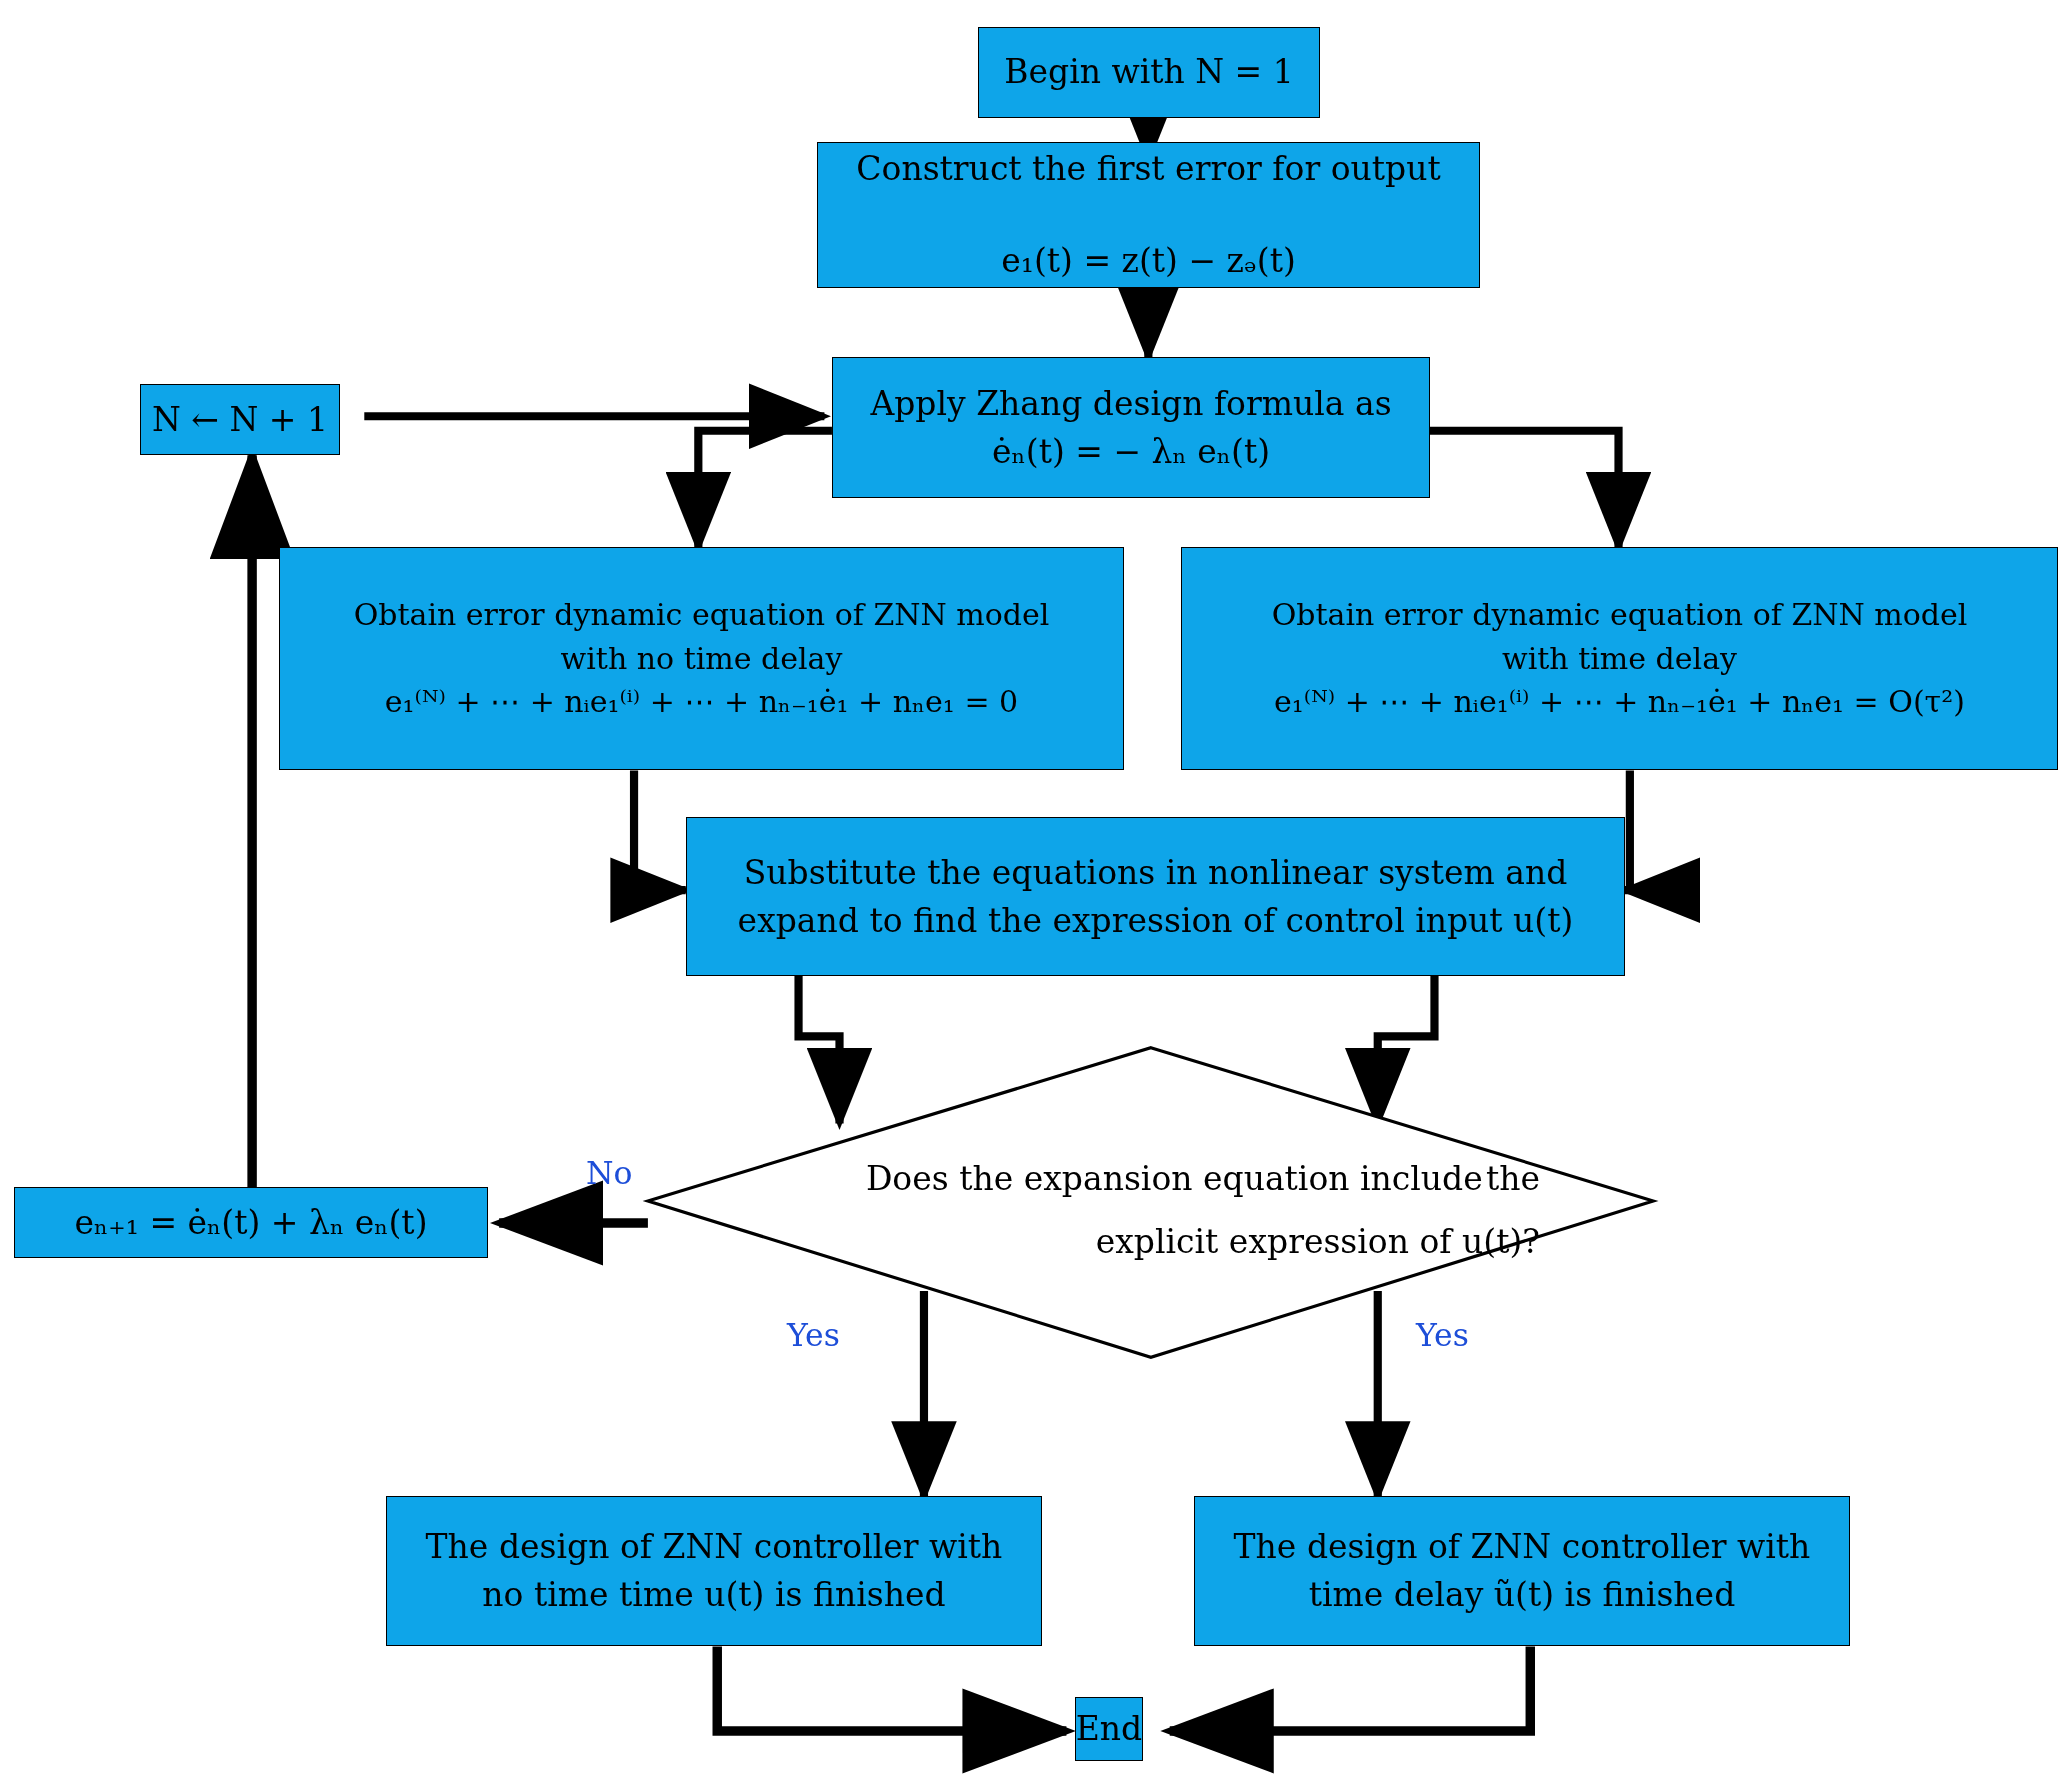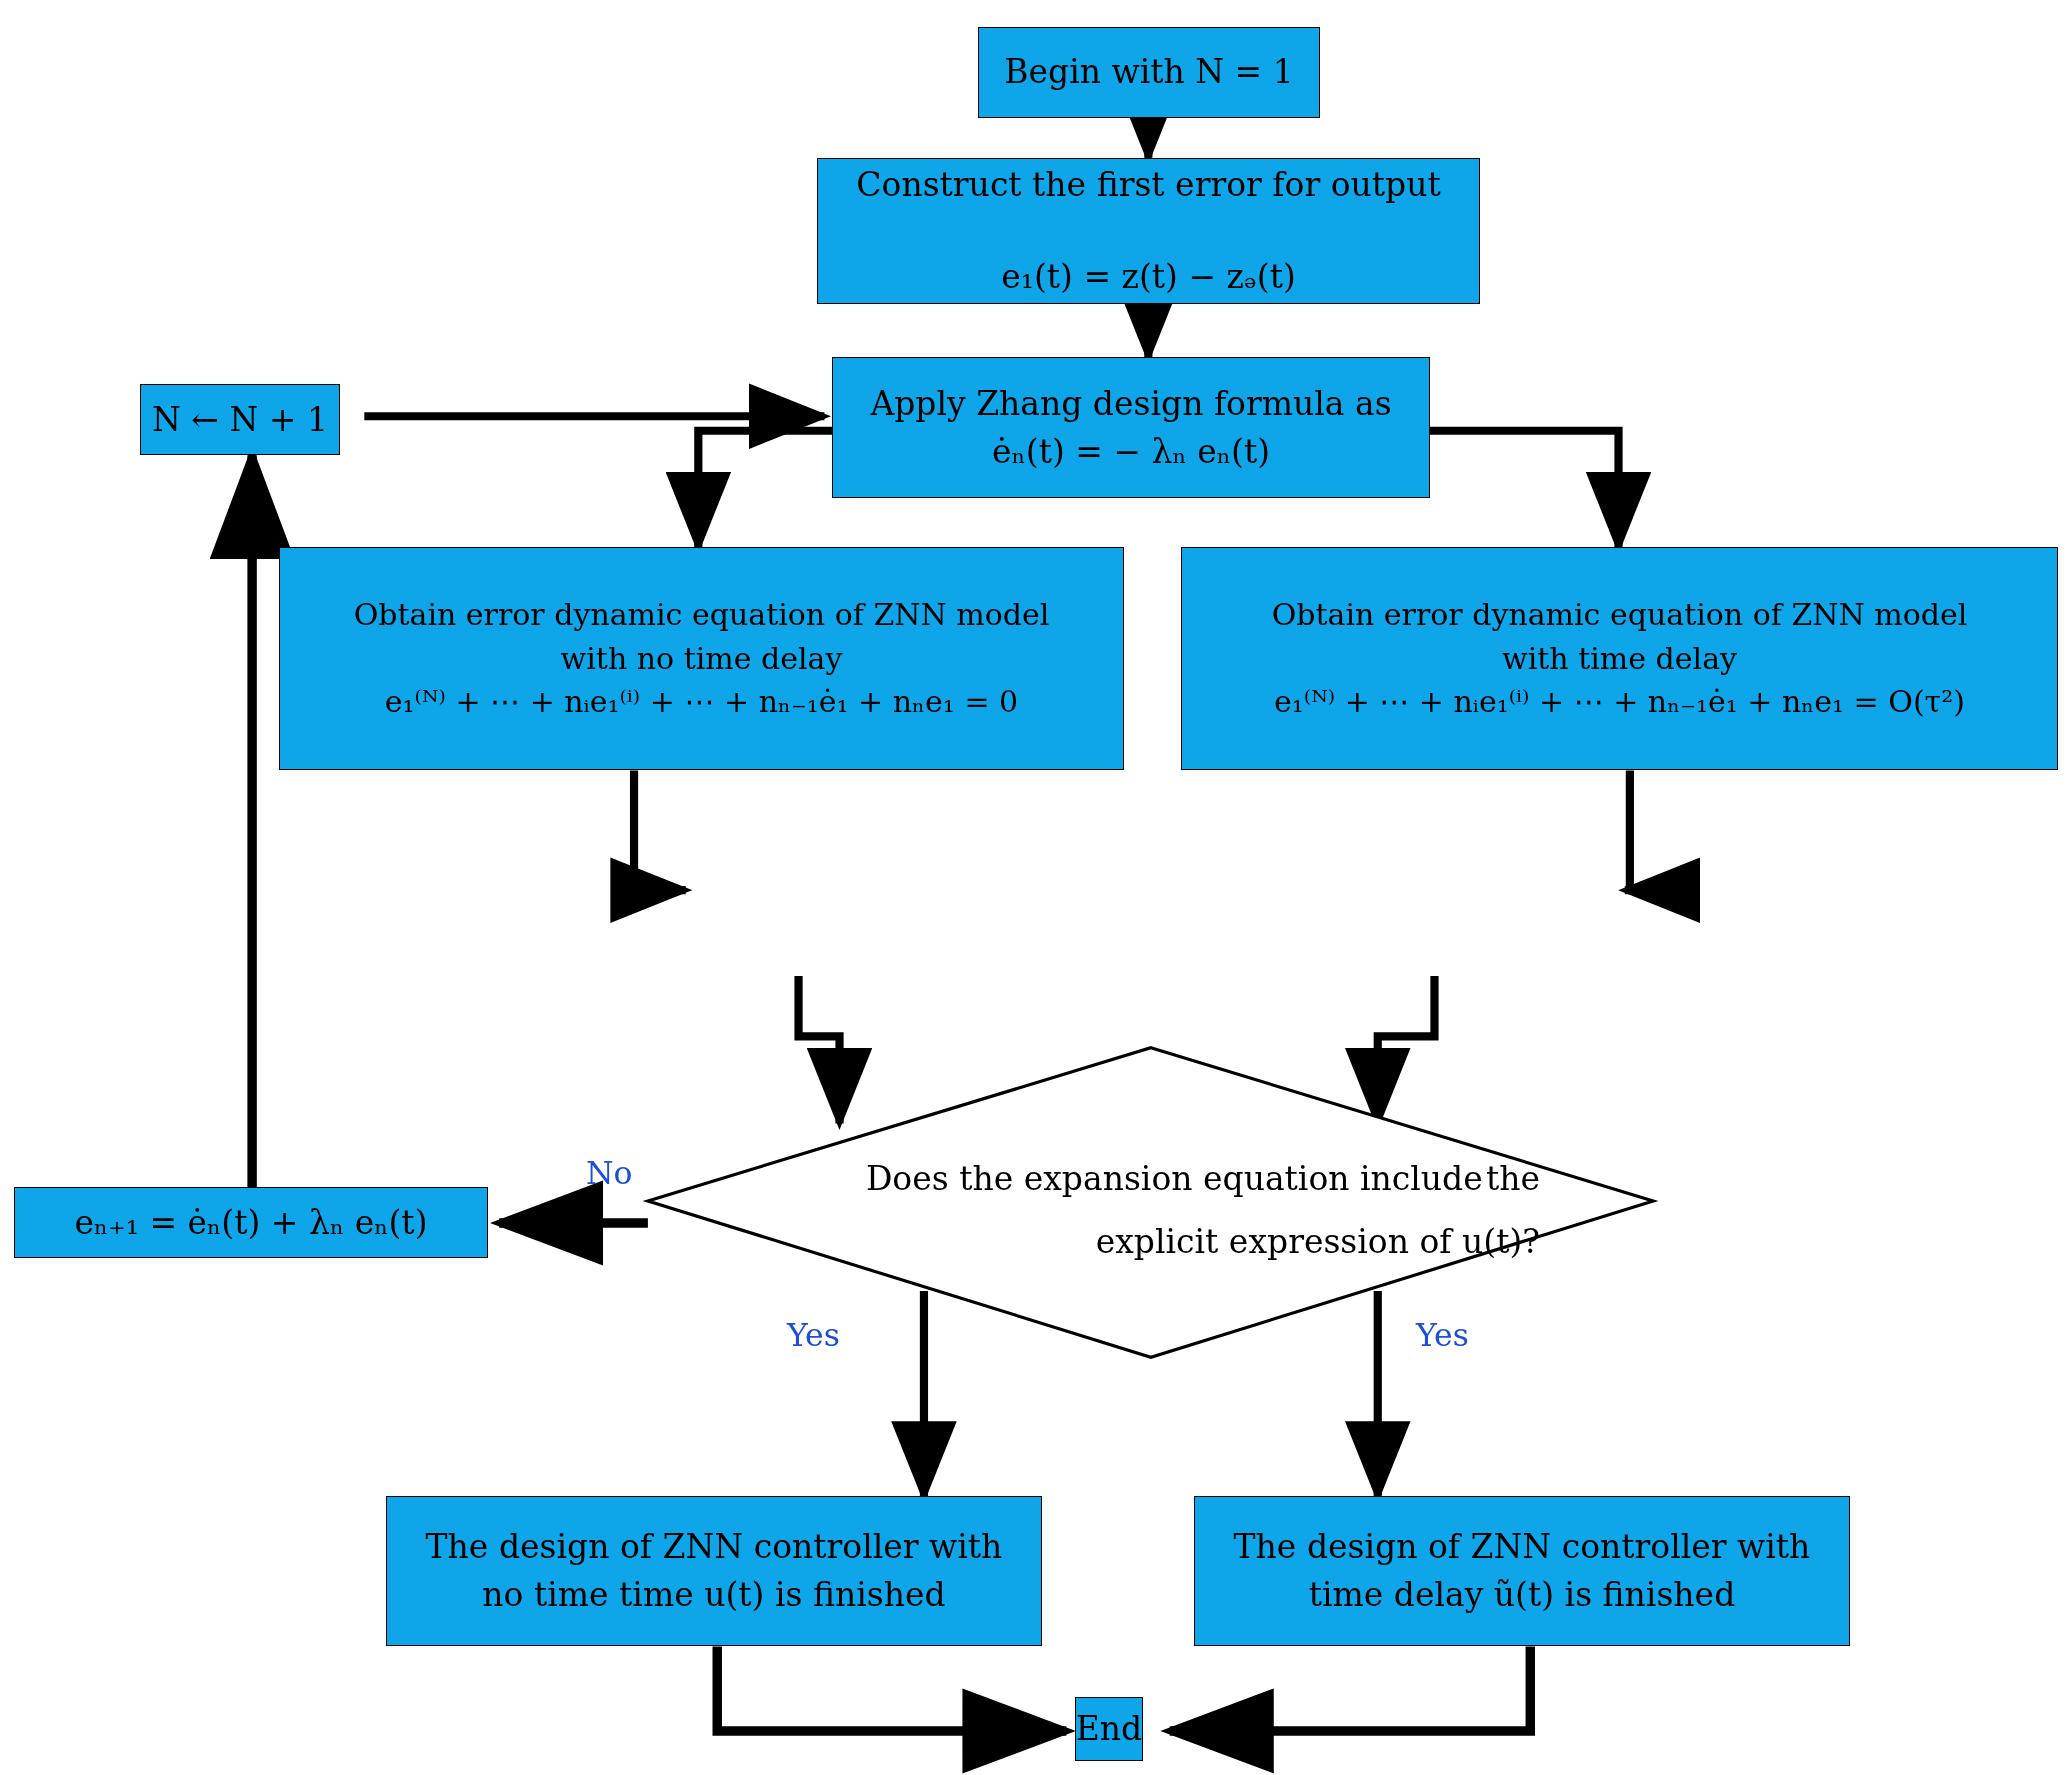--- a/index.html
+++ b/index.html
@@ -92,21 +92,21 @@
 
     <g>
       <polygon points="1826,1662 2623,1905 1826,2153 1028,1905" fill="#ffffff" stroke="#000" stroke-width="5"></polygon>
     </g>
   </svg>
 
   <div class="node" style="left:978px;top:26.5px;width:342px;height:91px;">
     <span class="ln t52">Begin with N = 1</span>
   </div>
 
-  <div class="node" style="left:817px;top:158px;width:663px;height:146px;gap:44px;">
+  <div class="node" style="left:817px;top:142px;width:663px;height:146px;gap:44px;">
     <span class="ln t52">Construct the first error for output</span>
     <span class="ln t52">e₁(t) = z(t) − zₔ(t)</span>
   </div>
 
   <div class="node" style="left:832px;top:357px;width:598px;height:141px;">
     <span class="ln t52">Apply Zhang design formula as</span>
     <span class="ln t52">ėₙ(t) = − λₙ eₙ(t)</span>
   </div>
 
   <div class="node" style="left:140px;top:384px;width:200px;height:71px;">
@@ -118,20 +118,24 @@
     <span class="ln t48">with no time delay</span>
     <span class="ln t48">e₁⁽ᴺ⁾ + ⋯ + nᵢe₁⁽ⁱ⁾ + ⋯ + nₙ₋₁ė₁ + nₙe₁ = 0</span>
   </div>
 
   <div class="node" style="left:1181px;top:547px;width:877px;height:223px;">
     <span class="ln t48">Obtain error dynamic equation of ZNN model</span>
     <span class="ln t48">with time delay</span>
     <span class="ln t48">e₁⁽ᴺ⁾ + ⋯ + nᵢe₁⁽ⁱ⁾ + ⋯ + nₙ₋₁ė₁ + nₙe₁ = O(τ²)</span>
   </div>
 
+  <div class="node" style="left:686px;top:817px;width:939px;height:159px;">
+    <span class="ln t52">Substitute the equations in nonlinear system and</span>
+    <span class="ln t52">expand to find the expression of control input u(t)</span>
+  </div>
 
   <div class="dia-text" style="left:763px;top:1148px;width:777px;">
     <span class="ln t52">Does the expansion equation include</span>
     <span class="ln t52">the explicit expression of u(t)?</span>
   </div>
 
   <div class="node" style="left:14px;top:1187px;width:474px;height:71px;">
     <span class="ln t52">eₙ₊₁ = ėₙ(t) + λₙ eₙ(t)</span>
   </div>
 

